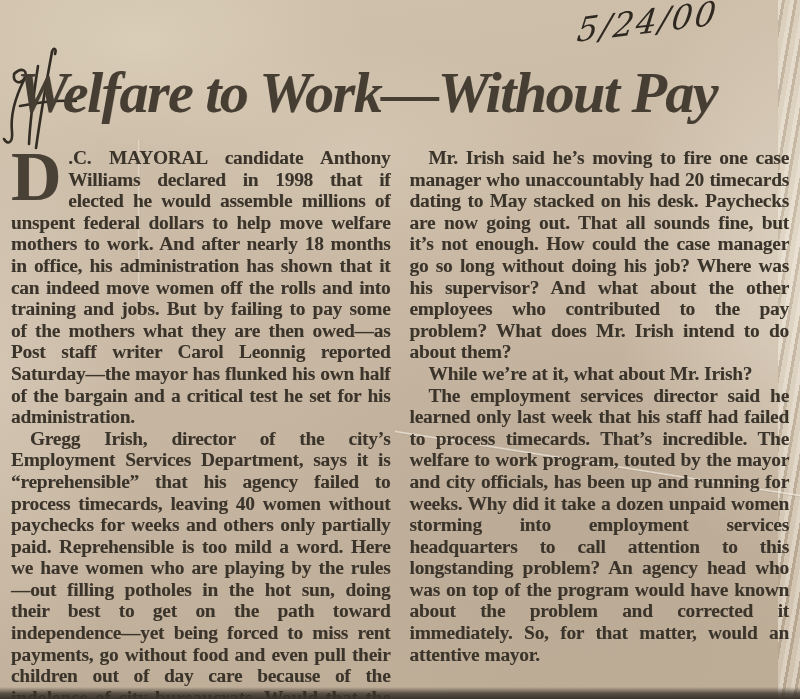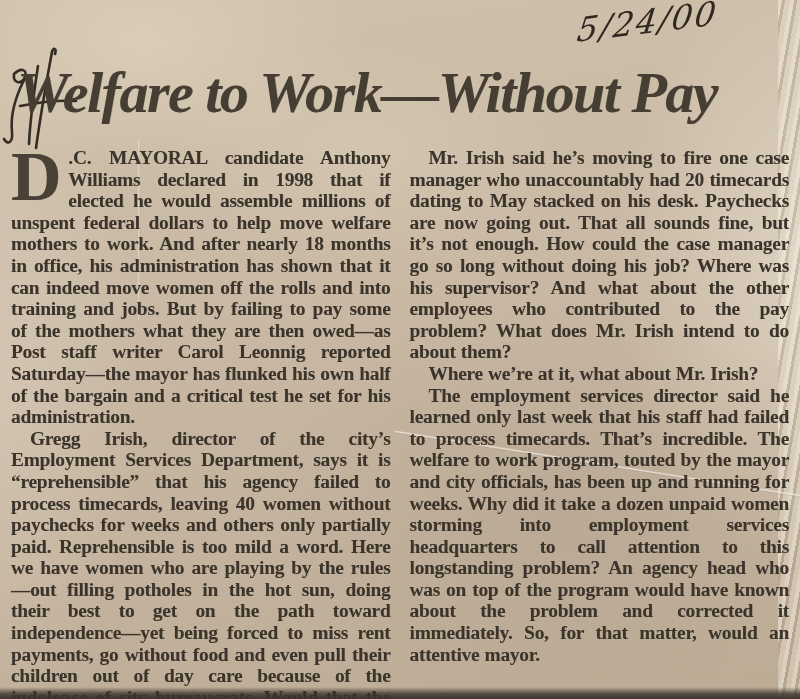--- a/index.html
+++ b/index.html
@@ -128,20 +128,20 @@
 
   <div class="cols">
 
     <div class="col">
       <p><span class="dropcap">D</span><span>.C. MAYORAL candidate Anthony Williams declared in 1998 that if elected he would assemble millions of unspent federal dollars to help move welfare mothers to work. And after nearly 18 months in office, his administration has shown that it can indeed move women off the rolls and into training and jobs. But by failing to pay some of the mothers what they are then owed—as Post staff writer Carol Leonnig reported Saturday—the mayor has flunked his own half of the bargain and a critical test he set for his administration.</span></p>
       <p class="indent">Gregg Irish, director of the city’s Employment Services Department, says it is “reprehensible” that his agency failed to process timecards, leaving 40 women without paychecks for weeks and others only partially paid. Reprehensible is too mild a word. Here we have women who are playing by the rules—out filling potholes in the hot sun, doing their best to get on the path toward independence—yet being forced to miss rent payments, go without food and even pull their children out of day care because of the indolence of city bureaucrats. Would that the city had as much dedication to them as most of the women seem to</p>
     </div>
 
     <div class="col">
       <p class="indent">Mr. Irish said he’s moving to fire one case manager who unaccountably had 20 timecards dating to May stacked on his desk. Paychecks are now going out. That all sounds fine, but it’s not enough. How could the case manager go so long without doing his job? Where was his supervisor? And what about the other employees who contributed to the pay problem? What does Mr. Irish intend to do about them?</p>
-      <p class="indent">Where we’re at it, what about Mr. Irish?</p>
+      <p class="indent">While we’re at it, what about Mr. Irish?</p>
       <p class="indent">The employment services director said he learned only last week that his staff had failed to process timecards. That’s incredible. The welfare to work program, touted by the mayor and city officials, has been up and running for weeks. Why did it take a dozen unpaid women storming into employment services headquarters to call attention to this longstanding problem? An agency head who was on top of the program would have known about the problem and corrected it immediately. So, for that matter, would an attentive mayor.</p>
     </div>
 
   </div>
 
   <div class="bottom-shadow"></div>
 </div>
 
 </body></html>

